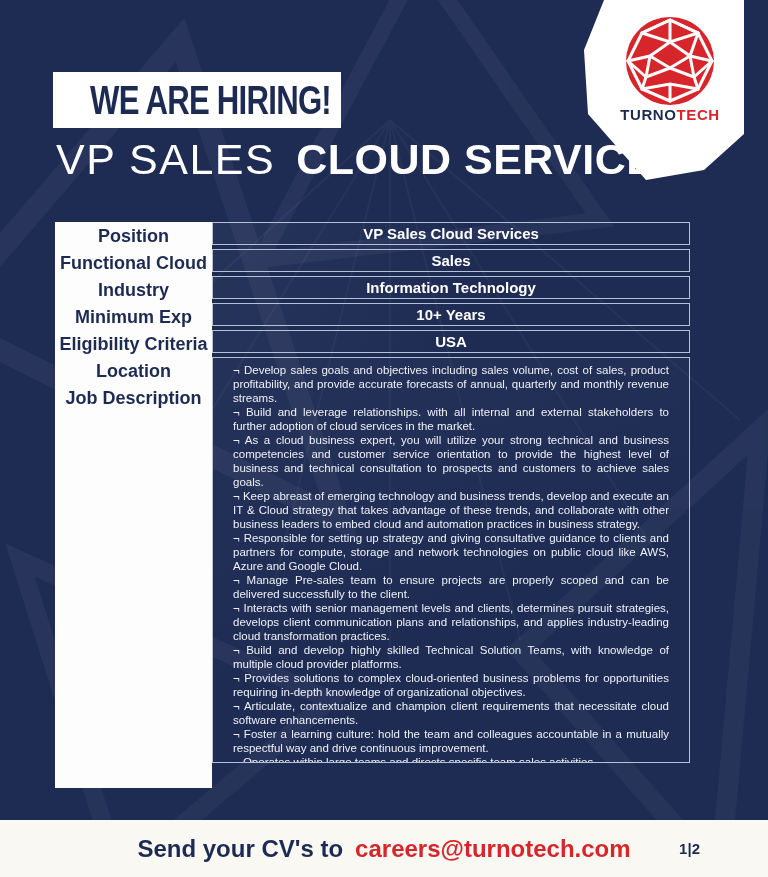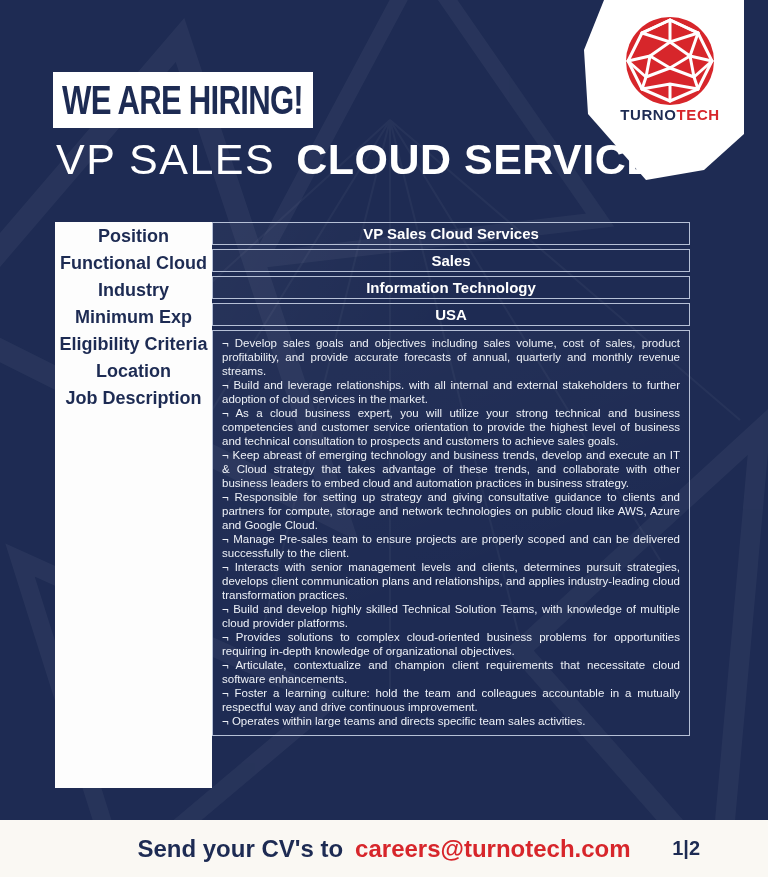--- a/index.html
+++ b/index.html
@@ -6,21 +6,21 @@
   .poster{
     position:relative;width:768px;height:877px;overflow:hidden;
     background:#1e2b53;
     font-family:"Liberation Sans",sans-serif;
   }
   .bg-pattern{position:absolute;left:0;top:0;width:768px;height:877px;pointer-events:none;}
 
   
   .hiring-box{
     position:absolute;left:53px;top:72px;width:260px;height:56px;
-    background:#ffffff;display:flex;align-items:center;justify-content:center;
+    background:#ffffff;display:flex;align-items:center;justify-content:center;padding-left:28px;
   }
   .hiring-text{
     color:#1d2b53;font-weight:bold;font-size:41px;line-height:1;
     white-space:nowrap;letter-spacing:-1px;
     transform:scaleX(0.76);transform-origin:center;
   }
 
   
   .title{
     position:absolute;left:56px;top:136px;margin:0;color:#ffffff;
@@ -50,37 +50,37 @@
   }
   .values-col{position:absolute;left:212px;top:222px;width:478px;}
   .value-cell{
     height:23px;margin-bottom:4px;border:1.5px solid #b6c0d6;box-sizing:border-box;
     display:flex;align-items:center;justify-content:center;
     color:#ffffff;font-weight:bold;font-size:15px;white-space:nowrap;
     background:linear-gradient(115deg, rgba(255,255,255,0.04), rgba(255,255,255,0) 55%);
   }
   .desc-cell{
     height:406px;border:1.5px solid #b6c0d6;box-sizing:border-box;
-    padding:5px 9px;overflow:hidden;
+    padding:5px 20px;overflow:hidden;
     color:#eef1f7;font-size:11.5px;line-height:14px;text-align:justify;
     hyphens:auto;-webkit-hyphens:auto;
     background:linear-gradient(160deg, rgba(255,255,255,0.03), rgba(255,255,255,0) 60%);
   }
   .desc-item{margin:0;}
 
   
   .footer{
     position:absolute;left:0;top:820px;width:768px;height:57px;
     background:#faf8f3;display:flex;align-items:center;justify-content:center;
   }
   .cta{font-size:24px;font-weight:bold;color:#1d2b53;white-space:nowrap;}
   .email{color:#d7262b;margin-left:12px;text-decoration:none;font-weight:bold;}
   .page-indicator{
     position:absolute;right:68px;top:0;height:57px;display:flex;align-items:center;
-    font-size:20px;font-weight:bold;color:#1d2b53;
+    font-size:15px;font-weight:bold;color:#1d2b53;
   }
 </style>
 </head>
 <body>
 
 <div class="poster">
 
   <svg class="bg-pattern" viewBox="0 0 768 877" xmlns="http://www.w3.org/2000/svg">
     <g stroke="#ffffff" fill="none" opacity="0.045">
       <path d="M-60 320 L180 40 L340 520 Z" stroke-width="22"></path>
@@ -137,20 +137,21 @@
     <div class="label-row">Minimum Exp</div>
     <div class="label-row">Eligibility Criteria</div>
     <div class="label-row">Location</div>
     <div class="label-row">Job Description</div>
   </div>
 
   <div class="values-col">
     <div class="value-cell">VP Sales Cloud Services</div>
     <div class="value-cell">Sales</div>
     <div class="value-cell">Information Technology</div>
+    <div class="value-cell">10+ Years</div>
     <div class="value-cell">USA</div>
 
     <div class="desc-cell">
       <p class="desc-item">¬ Develop sales goals and objectives including sales volume, cost of sales, product profitability, and provide accurate forecasts of annual, quarterly and monthly revenue streams.</p>
       <p class="desc-item">¬ Build and leverage relationships. with all internal and external stakeholders to further adoption of cloud services in the market.</p>
       <p class="desc-item">¬ As a cloud business expert, you will utilize your strong technical and business competencies and customer service orientation to provide the highest level of business and technical consultation to prospects and customers to achieve sales goals.</p>
       <p class="desc-item">¬ Keep abreast of emerging technology and business trends, develop and execute an IT &amp; Cloud strategy that takes advantage of these trends, and collaborate with other business leaders to embed cloud and automation practices in business strategy.</p>
       <p class="desc-item">¬ Responsible for setting up strategy and giving consultative guidance to clients and partners for compute, storage and network technologies on public cloud like AWS, Azure and Google Cloud.</p>
       <p class="desc-item">¬ Manage Pre-sales team to ensure projects are properly scoped and can be delivered successfully to the client.</p>
       <p class="desc-item">¬ Interacts with senior management levels and clients, determines pursuit strategies, develops client communication plans and relationships, and applies industry-leading cloud transformation practices.</p>

